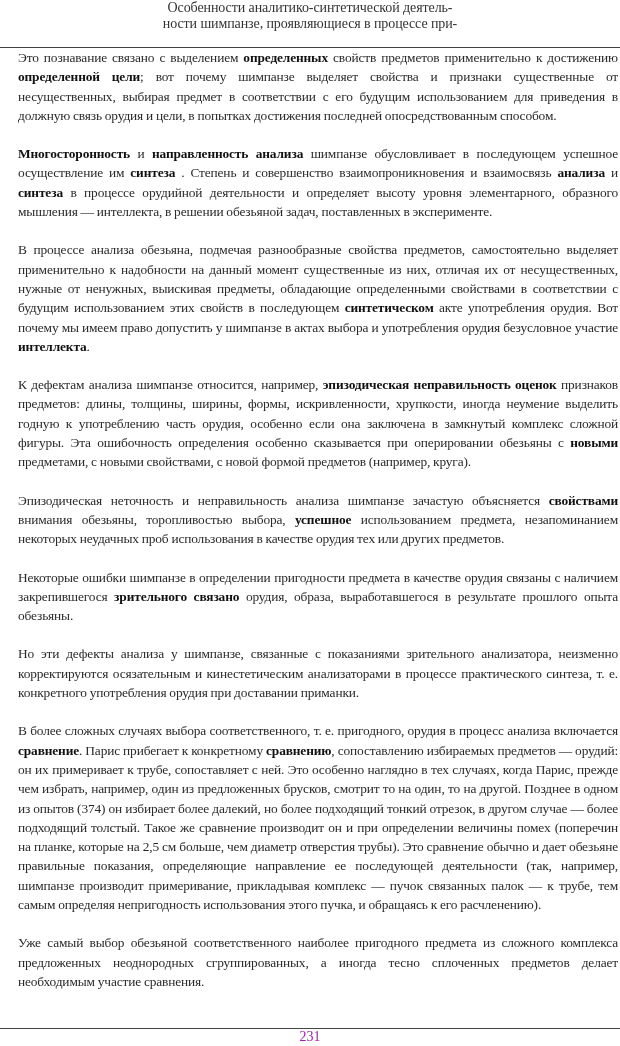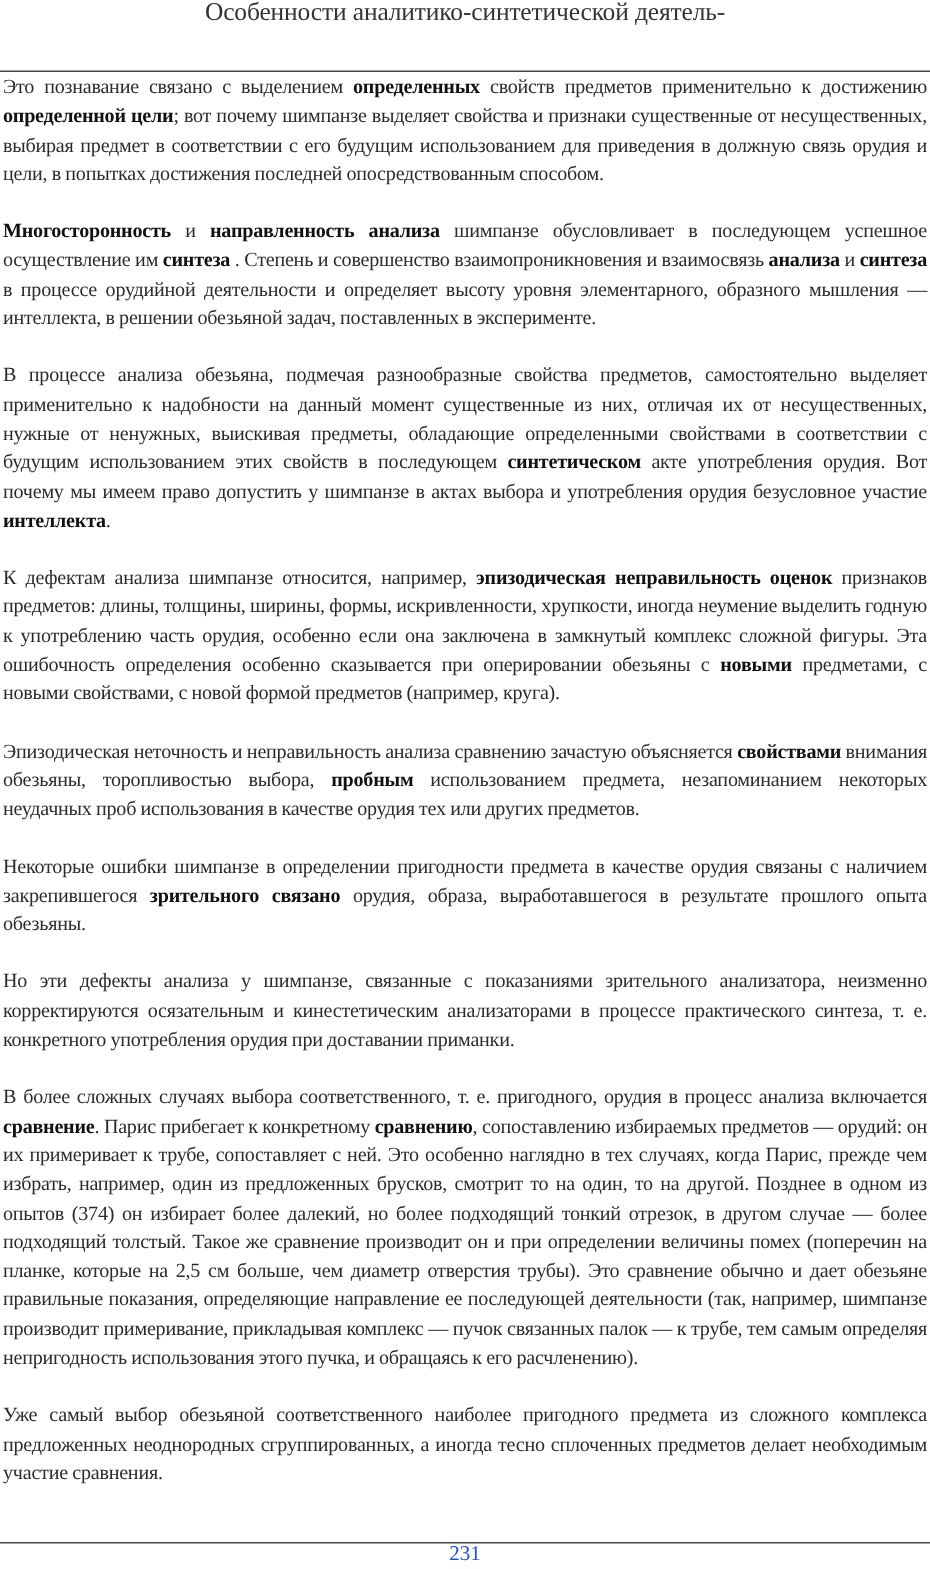--- a/index.html
+++ b/index.html
@@ -14,21 +14,21 @@
     overflow: hidden;
     font-family: "Liberation Serif", "DejaVu Serif", serif;
     color: #2a2a2a;
   }
   .running-head {
     position: absolute;
     left: 0;
     top: 0;
     width: 620px;
     text-align: center;
-    font-size: 17px;
+    font-size: 14px;
     line-height: 15.6px;
     color: #333;
     letter-spacing: -0.1px;
   }
   .running-head span { display: block; }
   .head-rule {
     position: absolute;
     left: 0;
     top: 47px;
     width: 620px;
@@ -40,21 +40,21 @@
     left: 2px;
     top: 48px;
     width: 616px;
     font-size: 13.4px;
     line-height: 19.3px;
     text-align: justify;
     letter-spacing: -0.15px;
     word-spacing: -0.3px;
   }
   .para {
-    margin: 0 0 19px 0;
+    margin: 0 0 19px 16px;
     text-align: justify;
   }
   .para b, .para strong {
     font-weight: bold;
     color: #111;
   }
   .foot-rule {
     position: absolute;
     left: 0;
     top: 1028px;
@@ -63,37 +63,38 @@
     border-top: 1px solid #444;
   }
   .page-number {
     position: absolute;
     left: 0;
     top: 1029px;
     width: 620px;
     text-align: center;
     font-size: 14px;
     line-height: 16px;
-    color: #1d4ed8;
+    color: #a21caf;
   }
 </style>
 </head>
 <body>
 
 <header class="running-head">
   <span>Особенности аналитико-синтетической деятель-</span>
+  <span>ности шимпанзе, проявляющиеся в процессе при-</span>
 </header>
 <div class="head-rule"></div>
 
 <main class="body-text" id="body-text">
     <p class="para"><span>Это познавание связано с выделением </span><b>определенных</b><span>  свойств предметов применительно к достижению </span><b>определенной цели</b><span>; вот почему шимпанзе выделяет свойства и признаки существенные от несущественных, выбирая предмет в соответствии с его будущим использованием для приведения в должную связь орудия и цели, в попытках достижения последней опосредствованным способом.</span></p>
     <p class="para"><b>Многосторонность</b><span> и </span><b>направленность анализа</b><span> шимпанзе обусловливает в последующем успешное осуществление им </span><b>синтеза</b><span> . Степень и совершенство взаимопроникновения и взаимосвязь </span><b>анализа</b><span> и </span><b>синтеза</b><span> в процессе орудийной деятельности и определяет высоту уровня элементарного, образного мышления — интеллекта, в решении обезьяной задач, поставленных в эксперименте.</span></p>
     <p class="para"><span>В процессе анализа обезьяна, подмечая разнообразные свойства предметов, самостоятельно выделяет применительно к надобности на данный момент существенные из них, отличая их от несущественных, нужные от ненужных, выискивая предметы, обладающие определенными свойствами в соответствии с будущим использованием этих свойств в последующем  </span><b>синтетическом</b><span> акте употребления орудия. Вот почему мы имеем право допустить у шимпанзе в актах выбора и употребления орудия безусловное участие </span><b>интеллекта</b><span>.</span></p>
     <p class="para"><span>К дефектам анализа шимпанзе относится, например,  </span><b>эпизодическая неправильность оценок</b><span> признаков предметов: длины, толщины, ширины, формы, искривленности, хрупкости, иногда неумение выделить годную к употреблению часть орудия, особенно если она заключена в замкнутый комплекс сложной фигуры. Эта ошибочность определения особенно сказывается при оперировании обезьяны с </span><b>новыми</b><span> предметами, с новыми свойствами, с новой формой предметов (например, круга).</span></p>
-    <p class="para"><span>Эпизодическая неточность и неправильность анализа сравнению зачастую объясняется </span><b>свойствами</b><span> внимания обезьяны, торопливостью выбора, </span><b>пробным</b><span> использованием предмета, незапоминанием некоторых неудачных проб использования в качестве орудия тех или других предметов.</span></p>
+    <p class="para"><span>Эпизодическая неточность и неправильность анализа шимпанзе зачастую объясняется </span><b>свойствами</b><span> внимания обезьяны, торопливостью выбора, </span><b>успешное</b><span> использованием предмета, незапоминанием некоторых неудачных проб использования в качестве орудия тех или других предметов.</span></p>
     <p class="para"><span>Некоторые ошибки шимпанзе в определении пригодности предмета в качестве орудия связаны с наличием закрепившегося </span><b>зрительного связано</b><span> орудия, образа, выработавшегося в результате прошлого опыта обезьяны.</span></p>
     <p class="para"><span>Но эти дефекты анализа у шимпанзе, связанные с показаниями зрительного анализатора, неизменно корректируются осязательным и кинестетическим анализаторами в процессе практического синтеза, т. е. конкретного употребления орудия при доставании приманки.</span></p>
     <p class="para"><span>В более сложных случаях выбора соответственного, т. е. пригодного, орудия в процесс анализа включается </span><b>сравнение</b><span>. Парис прибегает к конкретному </span><b>сравнению</b><span>, сопоставлению избираемых предметов — орудий: он их примеривает к трубе, сопоставляет с ней. Это особенно наглядно в тех случаях, когда Парис, прежде чем избрать, например, один из предложенных брусков, смотрит то на один, то на другой. Позднее в одном из опытов (374) он избирает более далекий, но более подходящий тонкий отрезок, в другом случае — более подходящий толстый. Такое же сравнение производит он и при определении величины помех (поперечин на планке, которые на 2,5 см больше, чем диаметр отверстия трубы). Это сравнение обычно и дает обезьяне правильные показания, определяющие направление ее последующей деятельности (так, например, шимпанзе производит примеривание, прикладывая комплекс — пучок связанных палок — к трубе, тем самым определяя непригодность использования этого пучка, и обращаясь к его расчленению).</span></p>
     <p class="para"><span>Уже самый выбор обезьяной соответственного наиболее пригодного предмета из сложного комплекса предложенных неоднородных сгруппированных, а иногда тесно сплоченных предметов делает необходимым участие сравнения.</span></p>
   </main>
 
 <div class="foot-rule"></div>
 <div class="page-number">231</div>
 
 </body></html>

